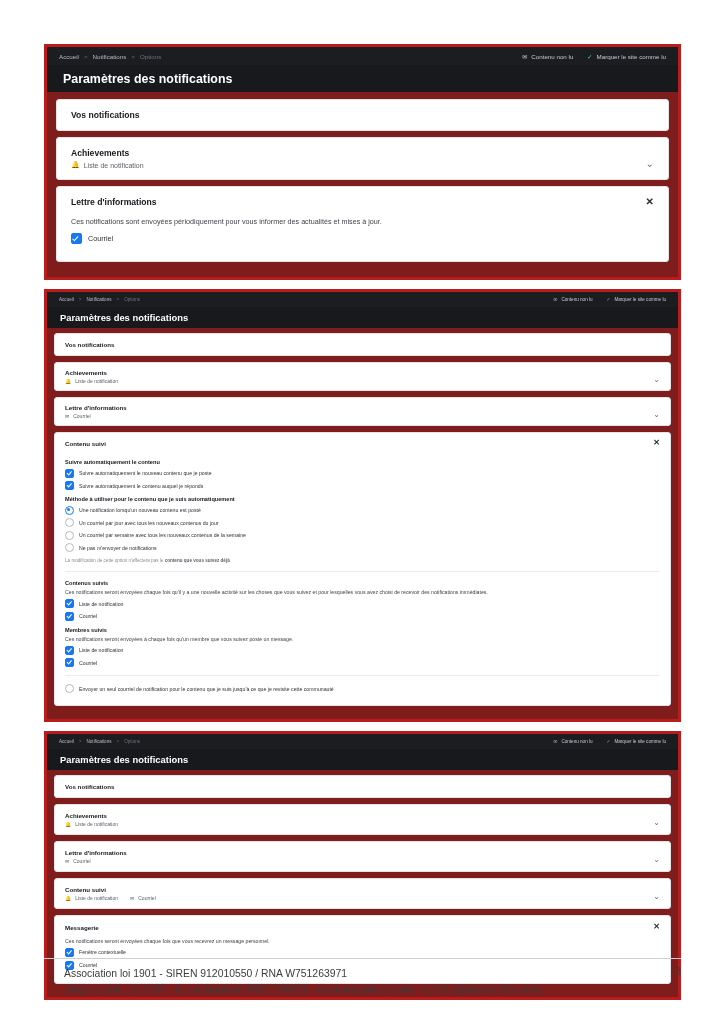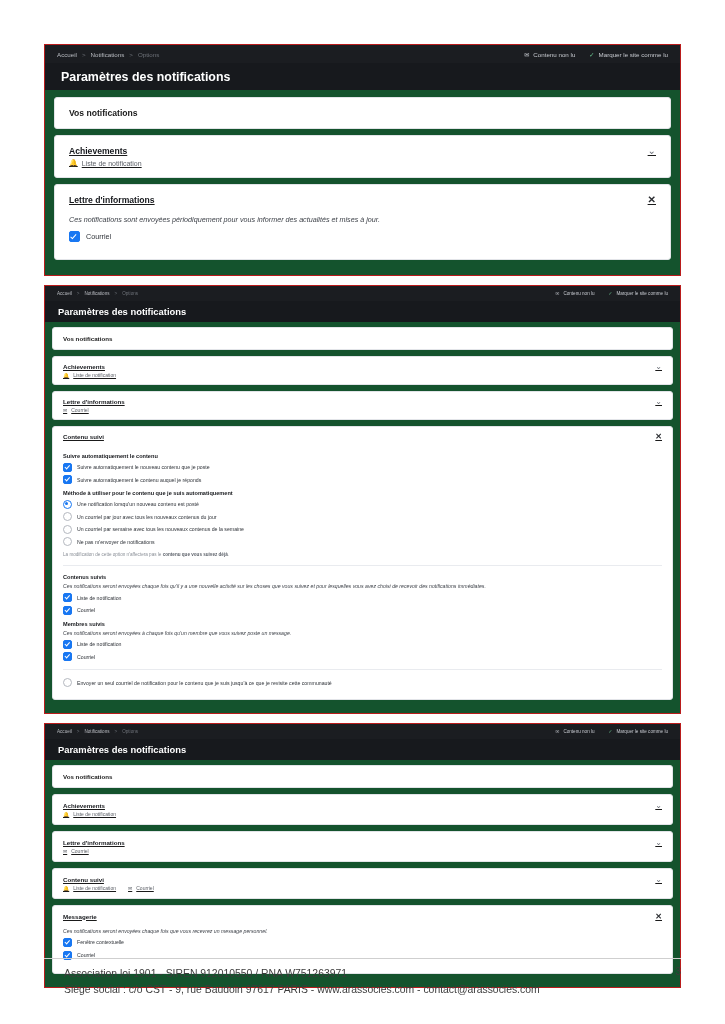--- a/index.html
+++ b/index.html
@@ -28,21 +28,21 @@
     line-height: 1.62;
     color: #141414;
     margin: 0 0 14px 0;
     letter-spacing: 0.01em;
   }
   .intro b {
     font-weight: bold;
   }
   
   .shot {
-    border: 1px solid #b91c1c;
+    border: 3px solid #b91c1c;
     background: #ffffff;
     margin-bottom: 9px;
     overflow: hidden;
   }
   .shot-inner {
     background: #f3f4f6;
   }
   
   .topbar {
     background: #1b1d21;
@@ -73,39 +73,38 @@
   .headerband {
     background: #17191d;
     color: #fff;
     font-weight: bold;
   }
   .headerband .ht {
     color: #ffffff;
   }
   
   .content {
-    background: #14532d;
+    background: #7f1d1d;
     padding: 7px 9px 9px 9px;
   }
   .card {
     background: #ffffff;
     border: 1px solid #e2e4e8;
     border-radius: 3px;
     margin-bottom: 6px;
   }
   .card.plain-title {
     padding: 8px 12px;
     font-weight: bold;
   }
   .row {
     display: flex;
-    align-items: flex-start;
+    align-items: flex-end;
     justify-content: space-between;
     padding: 8px 12px;
-    text-decoration: underline;
   }
   .row-main { flex: 1; }
   .row-title {
     font-weight: bold;
     color: #16181c;
   }
   .row-sub {
     color: #5e6269;
     display: flex;
     gap: 12px;
@@ -123,21 +122,20 @@
     padding-left: 8px;
     line-height: 1;
     font-weight: bold;
   }
   .card-body {
     padding: 0 12px 10px 12px;
   }
   .desc {
     color: #3f434a;
     margin-bottom: 7px;
-    font-style: italic;
   }
   .opt {
     display: flex;
     align-items: center;
     gap: 6px;
     margin: 5px 0;
     color: #2e3238;
   }
   .cb {
     width: 9px; height: 9px;

